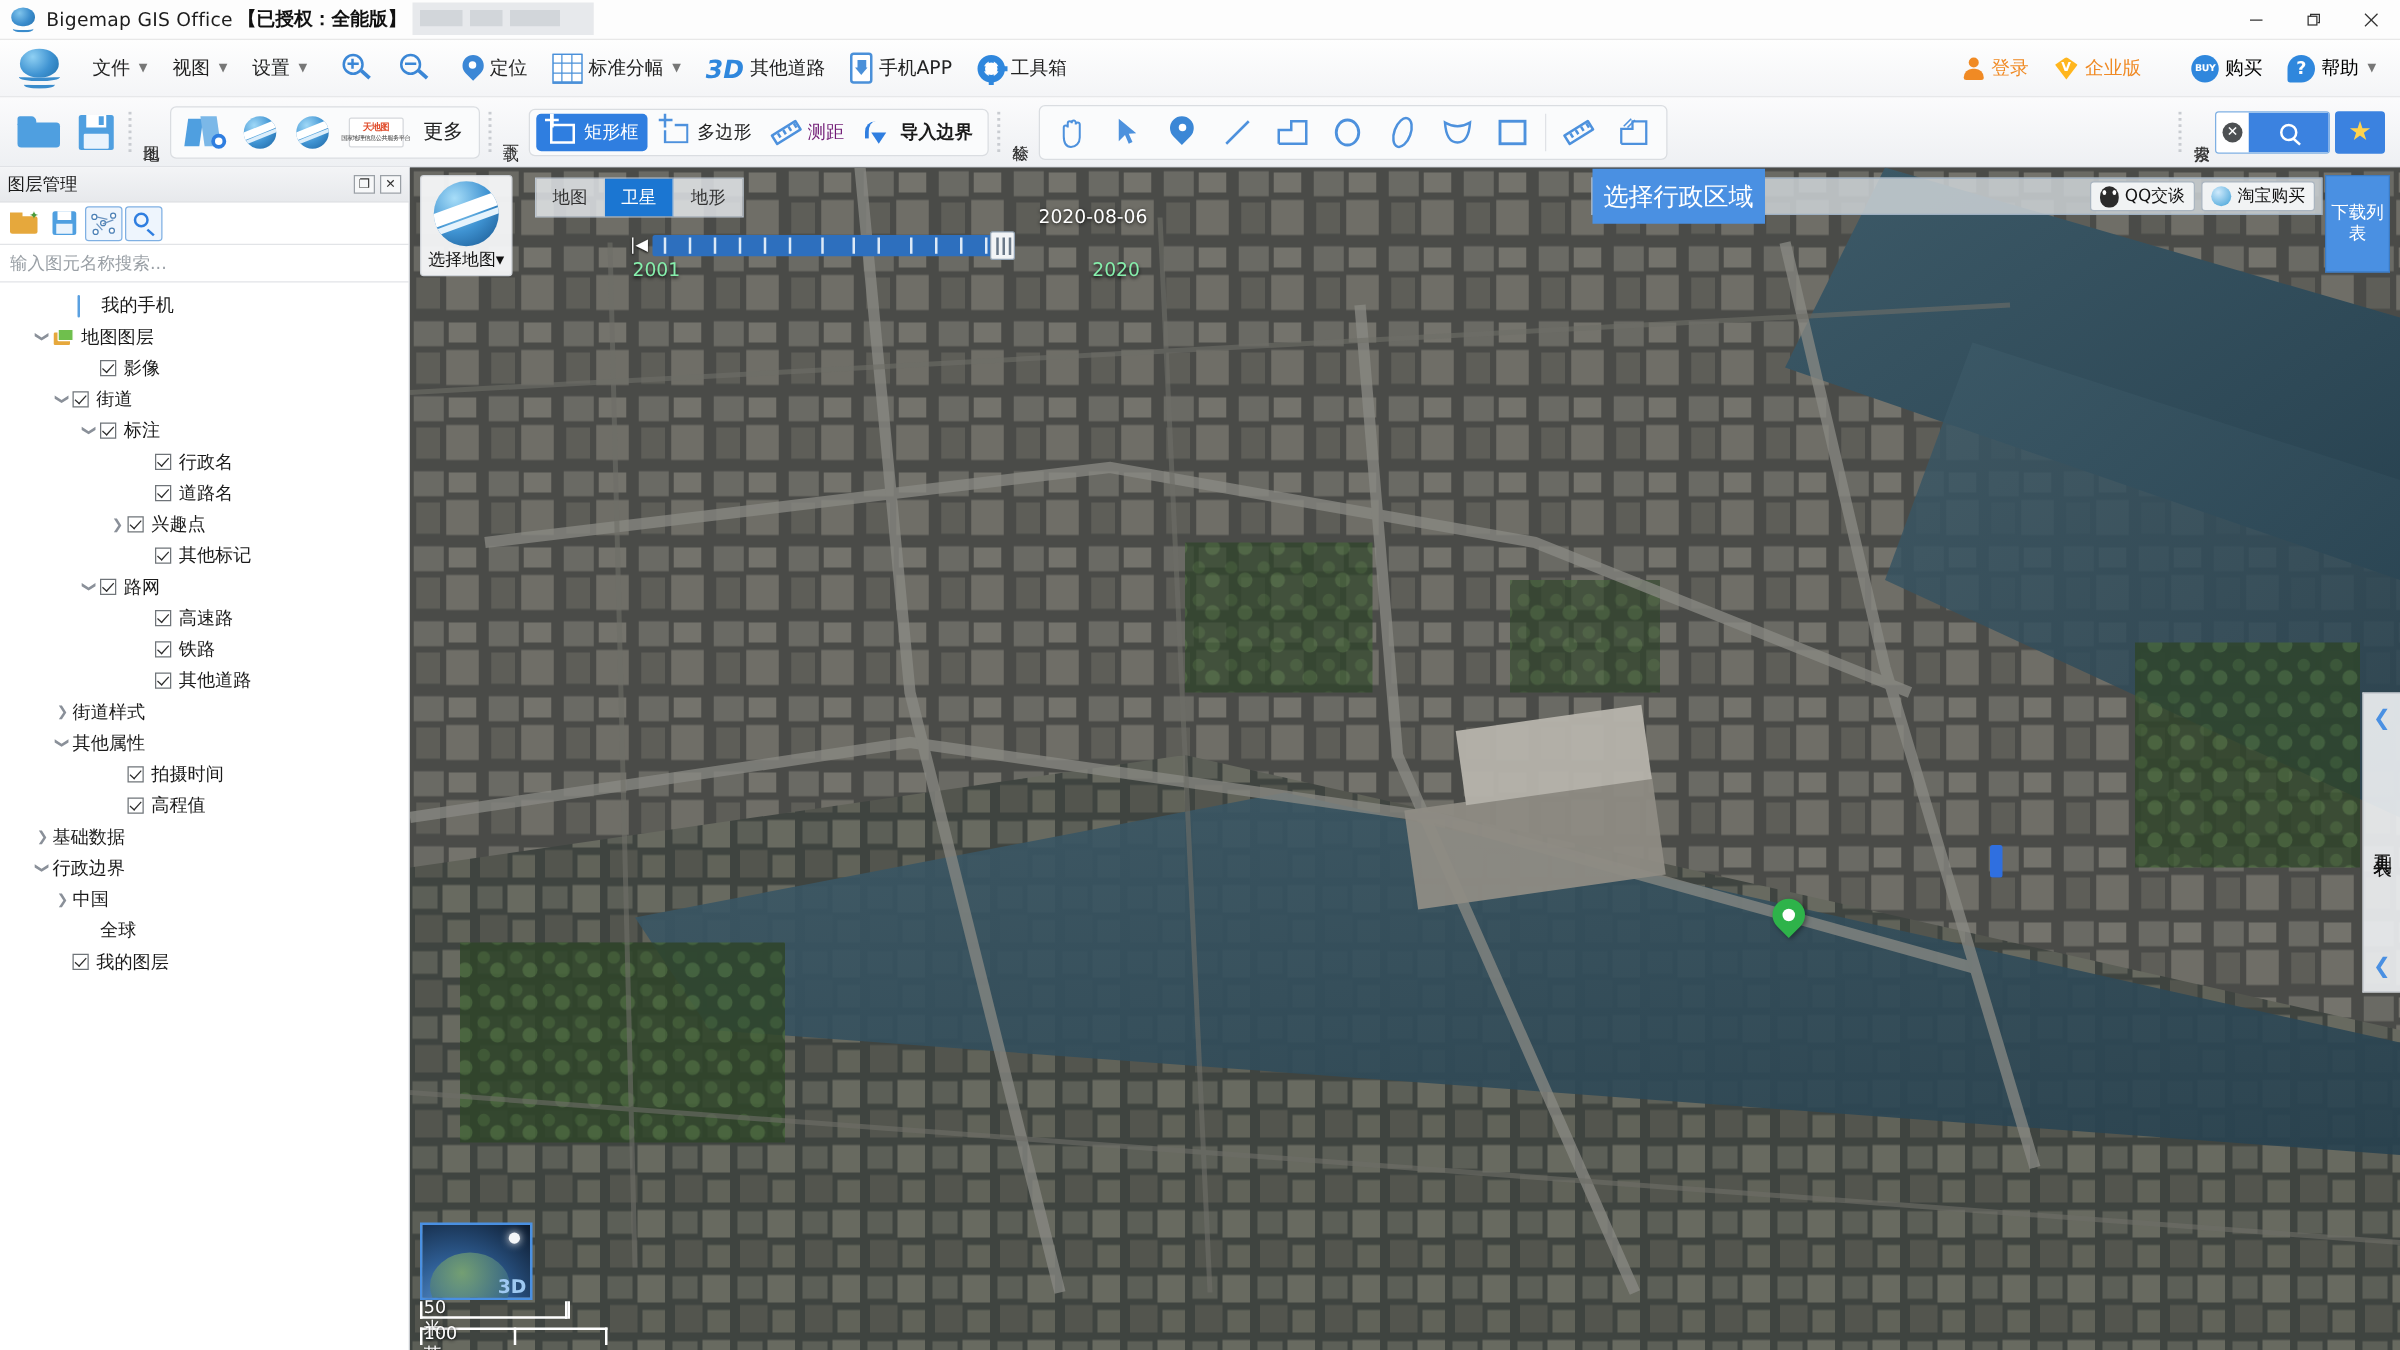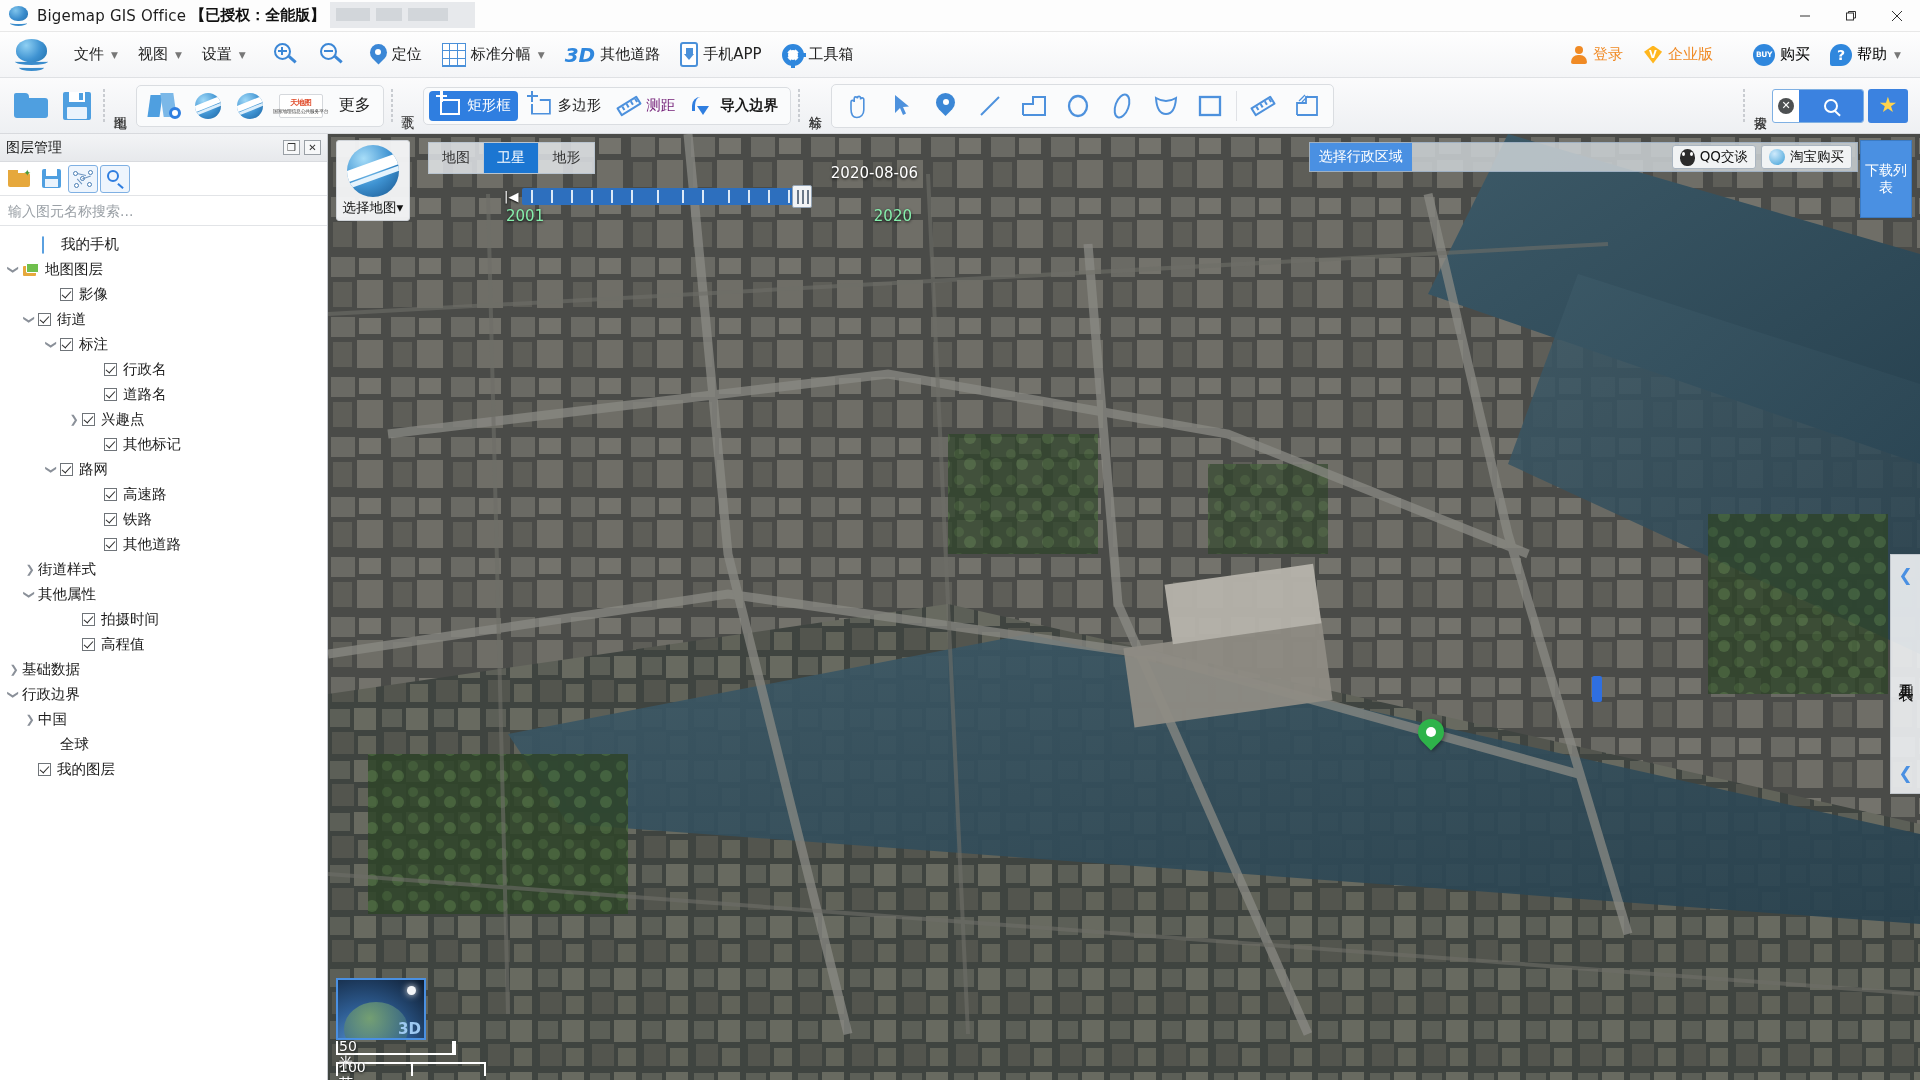--- a/index.html
+++ b/index.html
@@ -181,21 +181,21 @@
   .nodes{width:20px;height:18px;position:relative;}
   .nodes i{position:absolute;width:5px;height:5px;border:1.4px solid #4a7fb5;border-radius:50%;background:#fff;}
   .nodes .n1{left:0;top:1px;} .nodes .n2{right:0;top:0;} .nodes .n3{left:7px;top:6px;} .nodes .n4{left:1px;bottom:0;} .nodes .n5{right:1px;bottom:1px;}
   .nodes .ln{position:absolute;background:#6c94c0;height:1.2px;}
   .srch2{width:17px;height:17px;position:relative;}
   .srch2 .c{position:absolute;left:0;top:0;width:12px;height:12px;border:2px solid #2f7ee0;border-radius:50%;}
   .srch2 .h{position:absolute;right:0px;bottom:0px;width:7px;height:2px;background:#2f7ee0;transform:rotate(42deg);}
   .lp-search { height:30px; border-bottom:1px solid #e2e4e7; display:flex; align-items:center; padding:0 8px;}
   .lp-search input{width:100%;border:0;outline:0;font-size:14px;color:#333;font-family:inherit;}
   .lp-search input::placeholder{color:#9aa0a6;}
-  .tree { flex:1; overflow:auto; padding-top:6px; font-size:14.5px; color:#1b1b1b; }
+  .tree { flex:1; overflow:auto; padding-top:6px; font-size:14.5px; color:#1b1b1b;padding-left:20px; }
   .trow { display:flex; align-items:center; height:25px; padding-left:6px; white-space:nowrap; }
   .chev { width:16px; text-align:center; color:#8a9099; font-size:11px; flex:0 0 16px;}
   .chev.down::before{content:"\276F"; display:inline-block; transform:rotate(90deg); }
   .chev.right::before{content:"\276F";}
   .cb { width:13px;height:13px;border:1px solid #6f7479;background:#fff;margin-right:6px;position:relative;flex:0 0 13px;}
   .cb.on::after{content:"";position:absolute;left:3px;top:0px;width:4px;height:8px;border:solid #2b2b2b;border-width:0 1.6px 1.6px 0;transform:rotate(42deg);}
   .tico { width:18px;height:16px;margin-right:5px;flex:0 0 18px;position:relative;}
   .phone2{width:9px;height:14px;border:1.5px solid #5aa0e0;border-radius:2px;margin-left:4px;}
   .layers2 .a{position:absolute;left:1px;top:4px;width:13px;height:10px;background:#e6a83c;border-radius:1px;}
   .layers2 .b{position:absolute;left:4px;top:1px;width:13px;height:10px;background:#6fbf4d;border-radius:1px;border:1px solid #fff;}
@@ -228,21 +228,21 @@
   .tl-track { position:relative; flex:1; height:17px; background:#2d6fbe; border-radius:2px; display:flex; align-items:center; }
   .tl-track .tick { position:absolute; top:2px; width:2px; height:13px; background:#dce9f7; }
   .tl-handle { position:absolute; right:-4px; top:-3px; width:20px;height:23px;background:#f2f4f6;border:1px solid #93a3b4;border-radius:2px;}
   .tl-handle i{position:absolute;top:4px;width:2px;height:14px;background:#6a7888;}
   .tl-ends { position:relative; margin-top:2px; height:18px; }
   .tl-ends span{position:absolute;color:#86efac;font-size:15px;text-shadow:0 1px 3px rgba(0,0,0,.85);}
   .tl-ends .l{left:2px;} .tl-ends .r{right:-104px;}
 
   .topbar-right { position:absolute; right:62px; top:8px; display:flex; align-items:center;
     background:rgba(205,210,214,.85); border:1px solid #9fb0c2; height:30px; }
-  .sel-region { background:#4a90e2; color:#fff; font-size:14px; height:28px; display:flex;align-items:center;padding:3px 9px;}
+  .sel-region { background:#4a90e2; color:#fff; font-size:20px; height:44px; display:flex;align-items:center;padding:3px 9px;}
   .tb-spacer{width:260px;}
   .qq-btn, .tb-btn2 { display:flex;align-items:center;gap:5px; height:24px; padding:0 7px; margin-right:5px;
     background:rgba(243,245,247,.95); border:1px solid #aab5c0; border-radius:3px; font-size:13.5px; color:#111;}
   .qq-ico{width:15px;height:17px;background:#2b2b2b;border-radius:50% 50% 45% 45%;position:relative;}
   .qq-ico::before{content:"";position:absolute;left:2px;top:3px;width:3px;height:4px;background:#fff;border-radius:50%;}
   .qq-ico::after{content:"";position:absolute;right:2px;top:3px;width:3px;height:4px;background:#fff;border-radius:50%;}
   .tb-ico{width:16px;height:16px;border-radius:50%;background:radial-gradient(circle at 35% 30%,#cfeafc,#3d9fd6);}
   .dl-list { position:absolute; right:8px; top:6px; width:52px; height:78px; background:#4a90e2; color:#fff;
     display:flex; align-items:center; justify-content:center; font-size:14px; text-align:center; line-height:1.25;
     border:1px solid #3b7bc4; }

